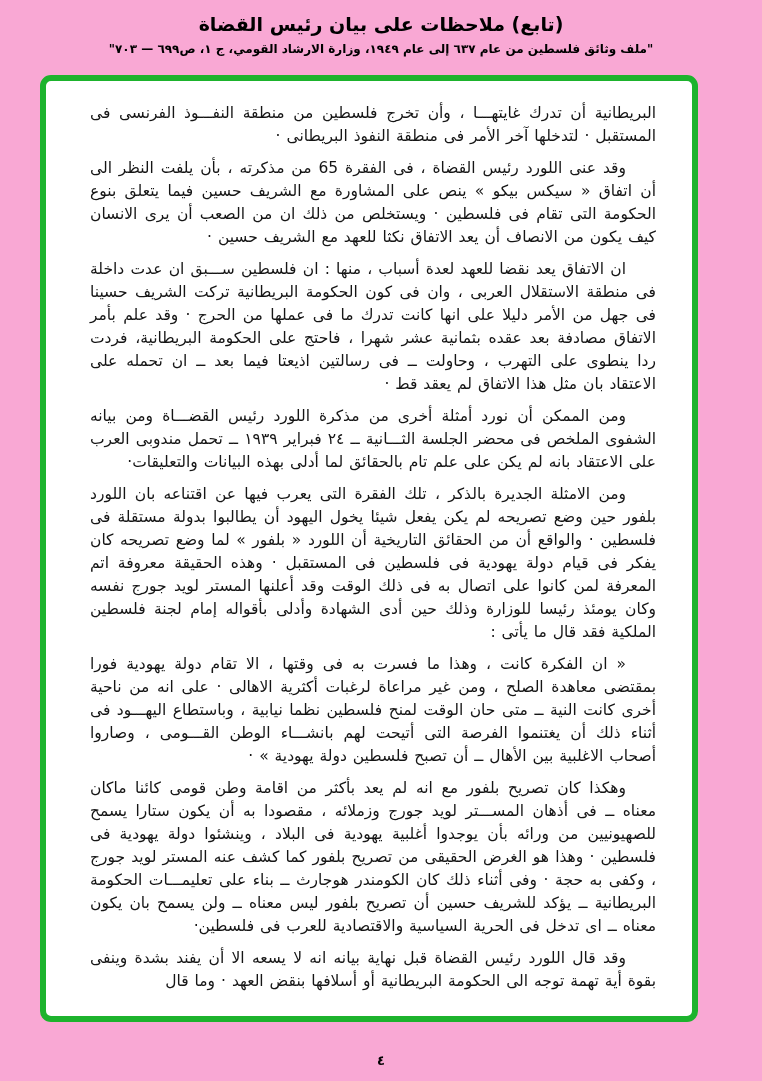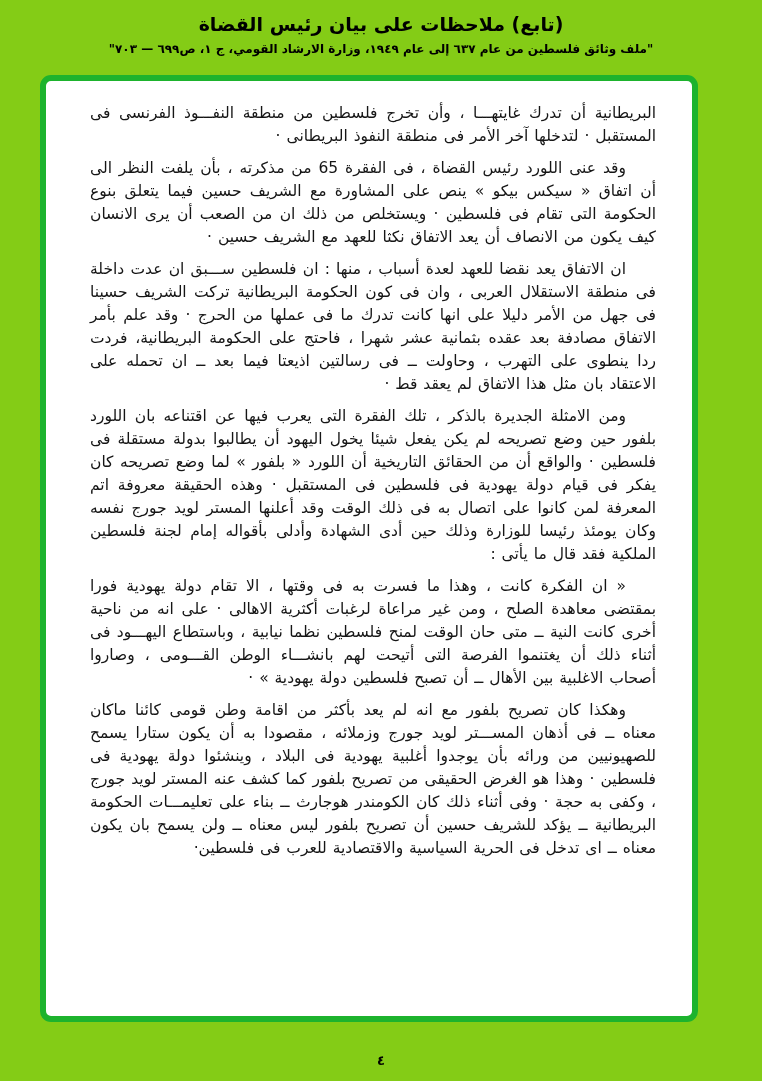--- a/index.html
+++ b/index.html
@@ -2,21 +2,21 @@
 <html lang="ar"><head>
 <meta charset="utf-8">
 <style>
   * { margin:0; padding:0; box-sizing:border-box; }
   html, body { background:#ffffff; }
   .page {
     position:relative;
     width:762px;
     height:1081px;
     margin:0 auto;
-    background:#84cc16;
+    background:#f9a8d4;
     font-family:"DejaVu Sans", sans-serif;
     direction:rtl;
     color:#111111;
     overflow:hidden;
   }
   .doc-header {
     text-align:center;
     padding-top:13px;
   }
   .doc-title {
@@ -72,20 +72,22 @@
 
   <header class="doc-header">
     <h1 class="doc-title">(تابع) ملاحظات على بيان رئيس القضاة</h1>
     <div class="doc-citation">"ملف وثائق فلسطين من عام ٦٣٧ إلى عام ١٩٤٩، وزارة الارشاد القومي، ج ١، ص٦٩٩ — ٧٠٣"</div>
   </header>
 
   <div class="green-frame">
     <p class="para no-indent">البريطانية أن تدرك غايتهـــا ، وأن تخرج فلسطين من منطقة النفـــوذ الفرنسى فى المستقبل · لتدخلها آخر الأمر فى منطقة النفوذ البريطانى ·</p>
     <p class="para">وقد عنى اللورد رئيس القضاة ، فى الفقرة 65 من مذكرته ، بأن يلفت النظر الى أن اتفاق « سيكس بيكو » ينص على المشاورة مع الشريف حسين فيما يتعلق بنوع الحكومة التى تقام فى فلسطين · ويستخلص من ذلك ان من الصعب أن يرى الانسان كيف يكون من الانصاف أن يعد الاتفاق نكثا للعهد مع الشريف حسين ·</p>
     <p class="para">ان الاتفاق يعد نقضا للعهد لعدة أسباب ، منها : ان فلسطين ســـبق ان عدت داخلة فى منطقة الاستقلال العربى ، وان فى كون الحكومة البريطانية تركت الشريف حسينا فى جهل من الأمر دليلا على انها كانت تدرك ما فى عملها من الحرج · وقد علم بأمر الاتفاق مصادفة بعد عقده بثمانية عشر شهرا ، فاحتج على الحكومة البريطانية، فردت ردا ينطوى على التهرب ، وحاولت ــ فى رسالتين اذيعتا فيما بعد ــ ان تحمله على الاعتقاد بان مثل هذا الاتفاق لم يعقد قط ·</p>
+    <p class="para">ومن الممكن أن نورد أمثلة أخرى من مذكرة اللورد رئيس القضـــاة ومن بيانه الشفوى الملخص فى محضر الجلسة الثـــانية ــ ٢٤ فبراير ١٩٣٩ ــ تحمل مندوبى العرب على الاعتقاد بانه لم يكن على علم تام بالحقائق لما أدلى بهذه البيانات والتعليقات·</p>
     <p class="para">ومن الامثلة الجديرة بالذكر ، تلك الفقرة التى يعرب فيها عن اقتناعه بان اللورد بلفور حين وضع تصريحه لم يكن يفعل شيئا يخول اليهود أن يطالبوا بدولة مستقلة فى فلسطين · والواقع أن من الحقائق التاريخية أن اللورد « بلفور » لما وضع تصريحه كان يفكر فى قيام دولة يهودية فى فلسطين فى المستقبل · وهذه الحقيقة معروفة اتم المعرفة لمن كانوا على اتصال به فى ذلك الوقت وقد أعلنها المستر لويد جورج نفسه وكان يومئذ رئيسا للوزارة وذلك حين أدى الشهادة وأدلى بأقواله إمام لجنة فلسطين الملكية فقد قال ما يأتى :</p>
     <p class="para quote">« ان الفكرة كانت ، وهذا ما فسرت به فى وقتها ، الا تقام دولة يهودية فورا بمقتضى معاهدة الصلح ، ومن غير مراعاة لرغبات أكثرية الاهالى · على انه من ناحية أخرى كانت النية ــ متى حان الوقت لمنح فلسطين نظما نيابية ، وباستطاع اليهـــود فى أثناء ذلك أن يغتنموا الفرصة التى أتيحت لهم بانشـــاء الوطن القـــومى ، وصاروا أصحاب الاغلبية بين الأهال ــ أن تصبح فلسطين دولة يهودية » ·</p>
     <p class="para">وهكذا كان تصريح بلفور مع انه لم يعد بأكثر من اقامة وطن قومى كائنا ماكان معناه ــ فى أذهان المســـتر لويد جورج وزملائه ، مقصودا به أن يكون ستارا يسمح للصهيونيين من ورائه بأن يوجدوا أغلبية يهودية فى البلاد ، وينشئوا دولة يهودية فى فلسطين · وهذا هو الغرض الحقيقى من تصريح بلفور كما كشف عنه المستر لويد جورج ، وكفى به حجة · وفى أثناء ذلك كان الكومندر هوجارث ــ بناء على تعليمـــات الحكومة البريطانية ــ يؤكد للشريف حسين أن تصريح بلفور ليس معناه ــ ولن يسمح بان يكون معناه ــ اى تدخل فى الحرية السياسية والاقتصادية للعرب فى فلسطين·</p>
+    <p class="para">وقد قال اللورد رئيس القضاة قبل نهاية بيانه انه لا يسعه الا أن يفند بشدة وينفى بقوة أية تهمة توجه الى الحكومة البريطانية أو أسلافها بنقض العهد · وما قال</p>
   </div>
 
   <div class="page-number">٤</div>
 
 </div>
 
 </body></html>

